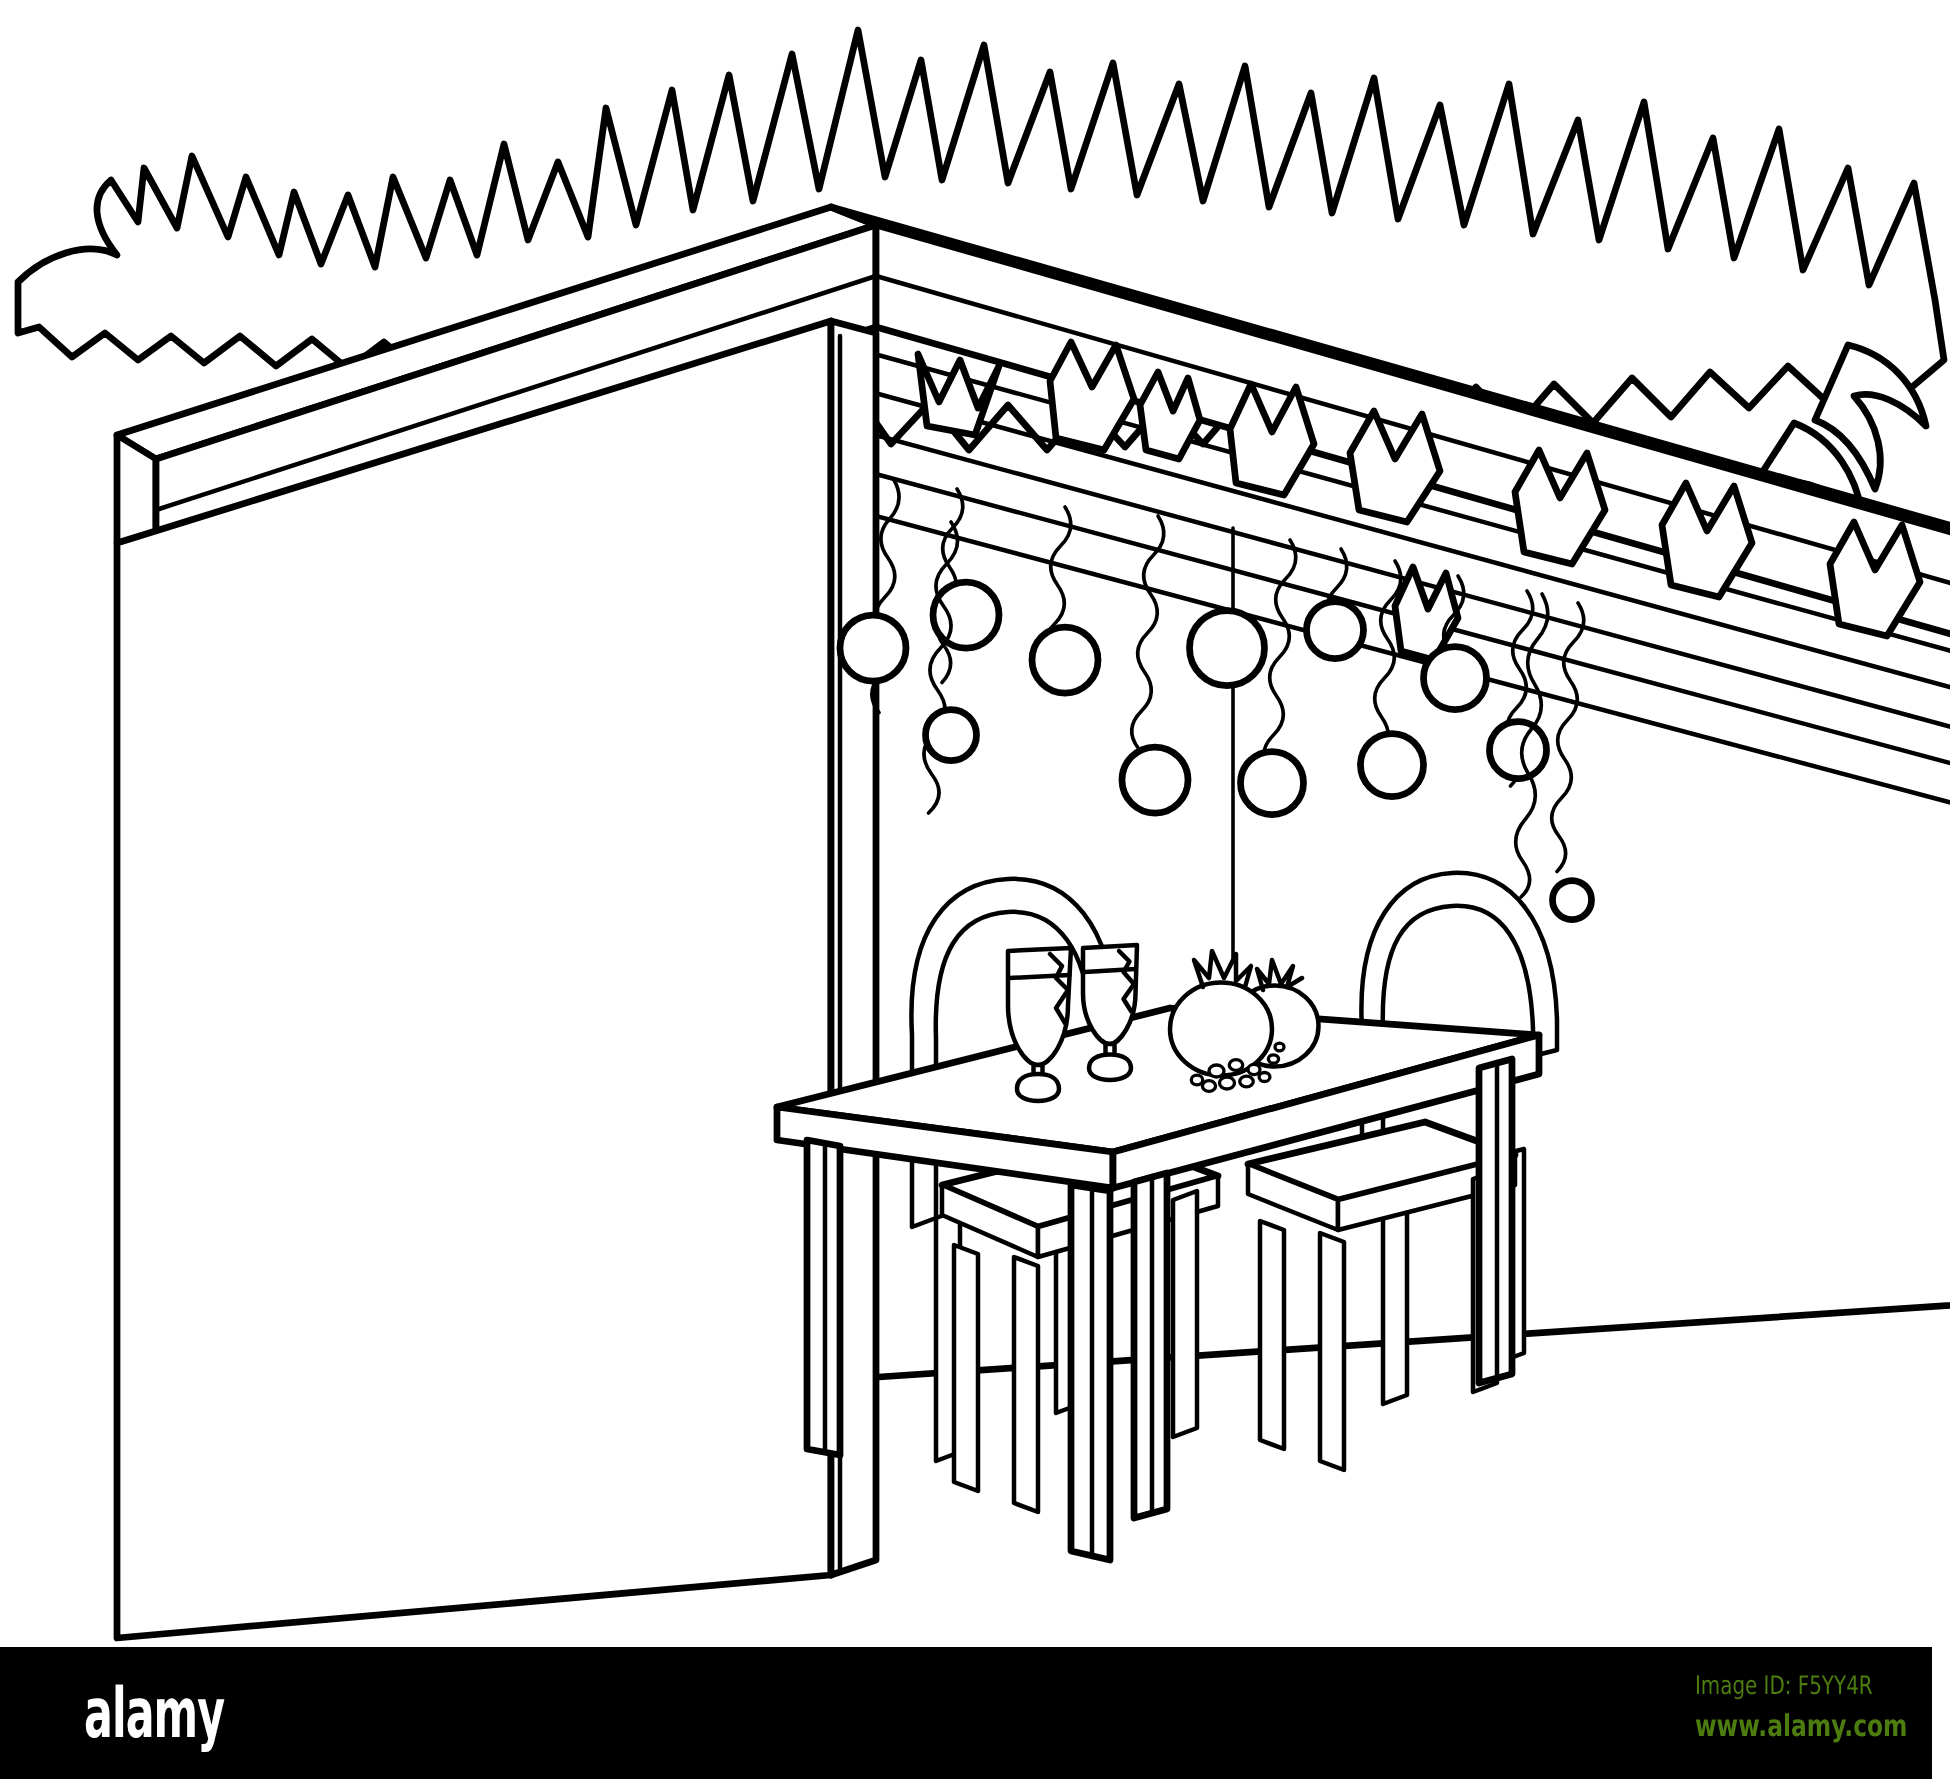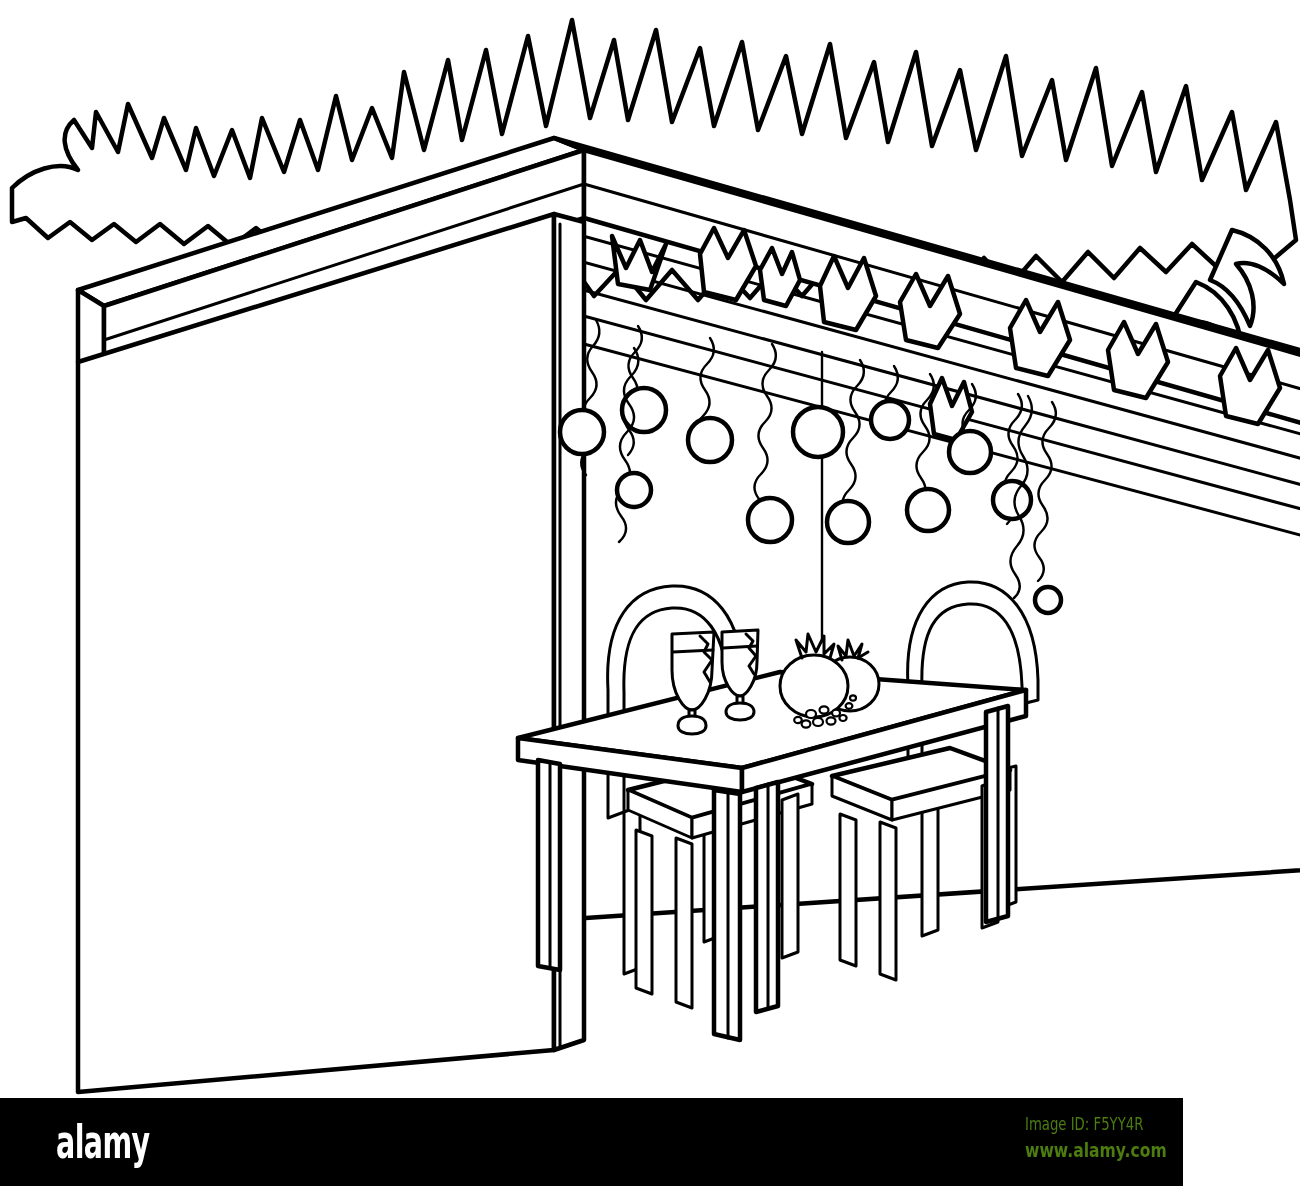--- a/index.html
+++ b/index.html
@@ -15,21 +15,21 @@
   #artwork{
     position:absolute;
     left:0; top:0;
     width:1300px;
     height:1098px;
   }
   #watermark-bar{
     position:absolute;
     left:0;
     top:1098px;
-    width:1183px;
+    width:1288px;
     height:88px;
     background:#000000;
   }
   #alamy-logo{
     position:absolute;
     left:56px;
     top:16px;
     color:#ffffff;
     font-family:"DejaVu Sans", sans-serif;
     font-size:46px;

